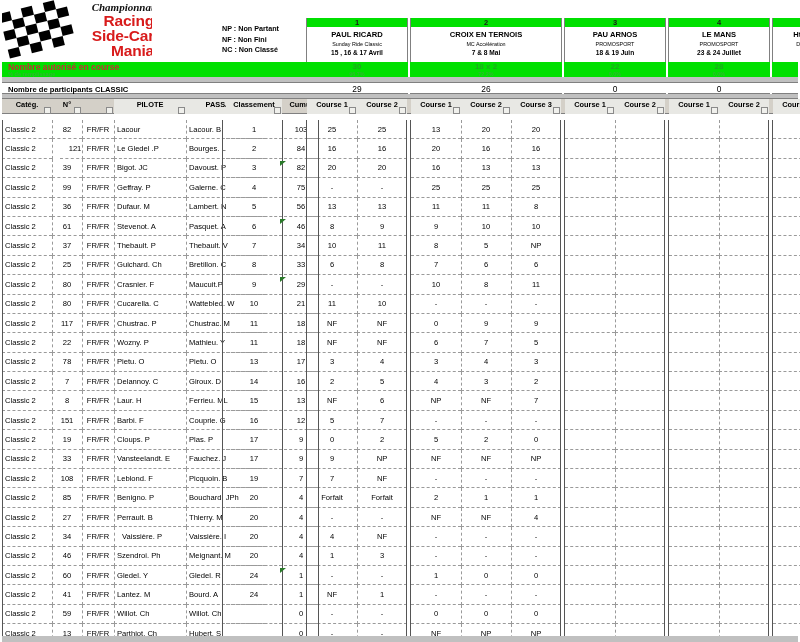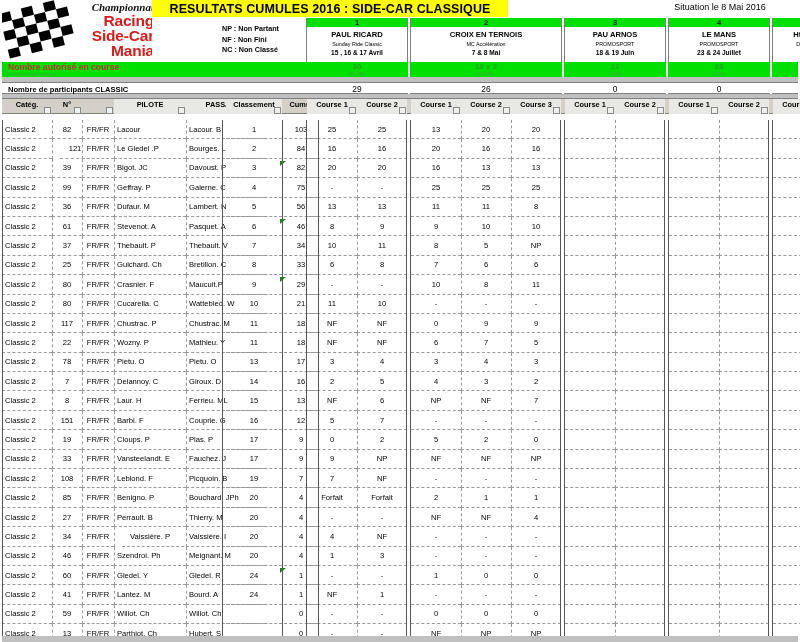--- a/index.html
+++ b/index.html
@@ -81,22 +81,20 @@
   .vline.solid{background:#555;}
   .flagmark{position:absolute;width:5px;height:4px;}
   .bottombar{position:absolute;left:2px;top:636px;width:796px;height:6px;background:#c0c0c0;}
 </style>
 </head>
 <body>
 
 <div class="page">
 
   <div class="topband">
-    <div class="title">RESULTATS CUMULES 2016 : SIDE-CAR CLASSIQUE</div>
-    <div class="situation">Situation le 8 Mai  2016</div>
   </div>
 
   <div class="logo">
     <svg width="150" height="60" viewBox="0 0 150 60">
       <g transform="rotate(-14 40 30)">
         <rect x="2" y="4" width="68" height="46" fill="#ffffff"></rect>
         <g fill="#000000">
           <rect x="2" y="4" width="11.3" height="9.2"></rect>
             <rect x="24.6" y="4" width="11.3" height="9.2"></rect>
             <rect x="47.3" y="4" width="11.3" height="9.2"></rect>
@@ -1099,21 +1097,21 @@
         <div class="vline solid" style="left: 662px; height: 19.4px;"></div>
         <div class="vline solid" style="left: 666px; height: 19.4px;"></div>
         <div class="vline dash" style="left: 717px; height: 19.4px;"></div>
         <div class="vline solid" style="left: 766px; height: 19.4px;"></div>
         <div class="vline solid" style="left: 770px; height: 19.4px;"></div>
       </div>
       <div class="row">
         <div class="cell l" style="left: 0px; width: 50px;">Classic 2</div>
         <div class="cell c" style="left: 50px; width: 30px;">34</div>
         <div class="cell c" style="left: 80px; width: 32px;">FR/FR</div>
-        <div class="cell l" style="left: 120px; width: 72px; padding-left: 8px;">Vaissière. P</div>
+        <div class="cell l" style="left: 112px; width: 72px; padding-left: 8px;">Vaissière. P</div>
         <div class="cell l" style="left: 184px; width: 80px;">Vaissière. I</div>
         <div class="cell c" style="left: 224px; width: 56px;">20</div>
         <div class="cell c" style="left: 282px; width: 34px;">4</div>
         <div class="cell c" style="left: 305px; width: 50px;">4</div>
         <div class="cell c" style="left: 355px; width: 50px;">NF</div>
         <div class="cell c" style="left: 409px; width: 50px;">-</div>
         <div class="cell c" style="left: 459px; width: 50px;">-</div>
         <div class="cell c" style="left: 509px; width: 50px;">-</div>
         <div class="cell c" style="left: 563px; width: 50px;"></div>
         <div class="cell c" style="left: 613px; width: 50px;"></div>

